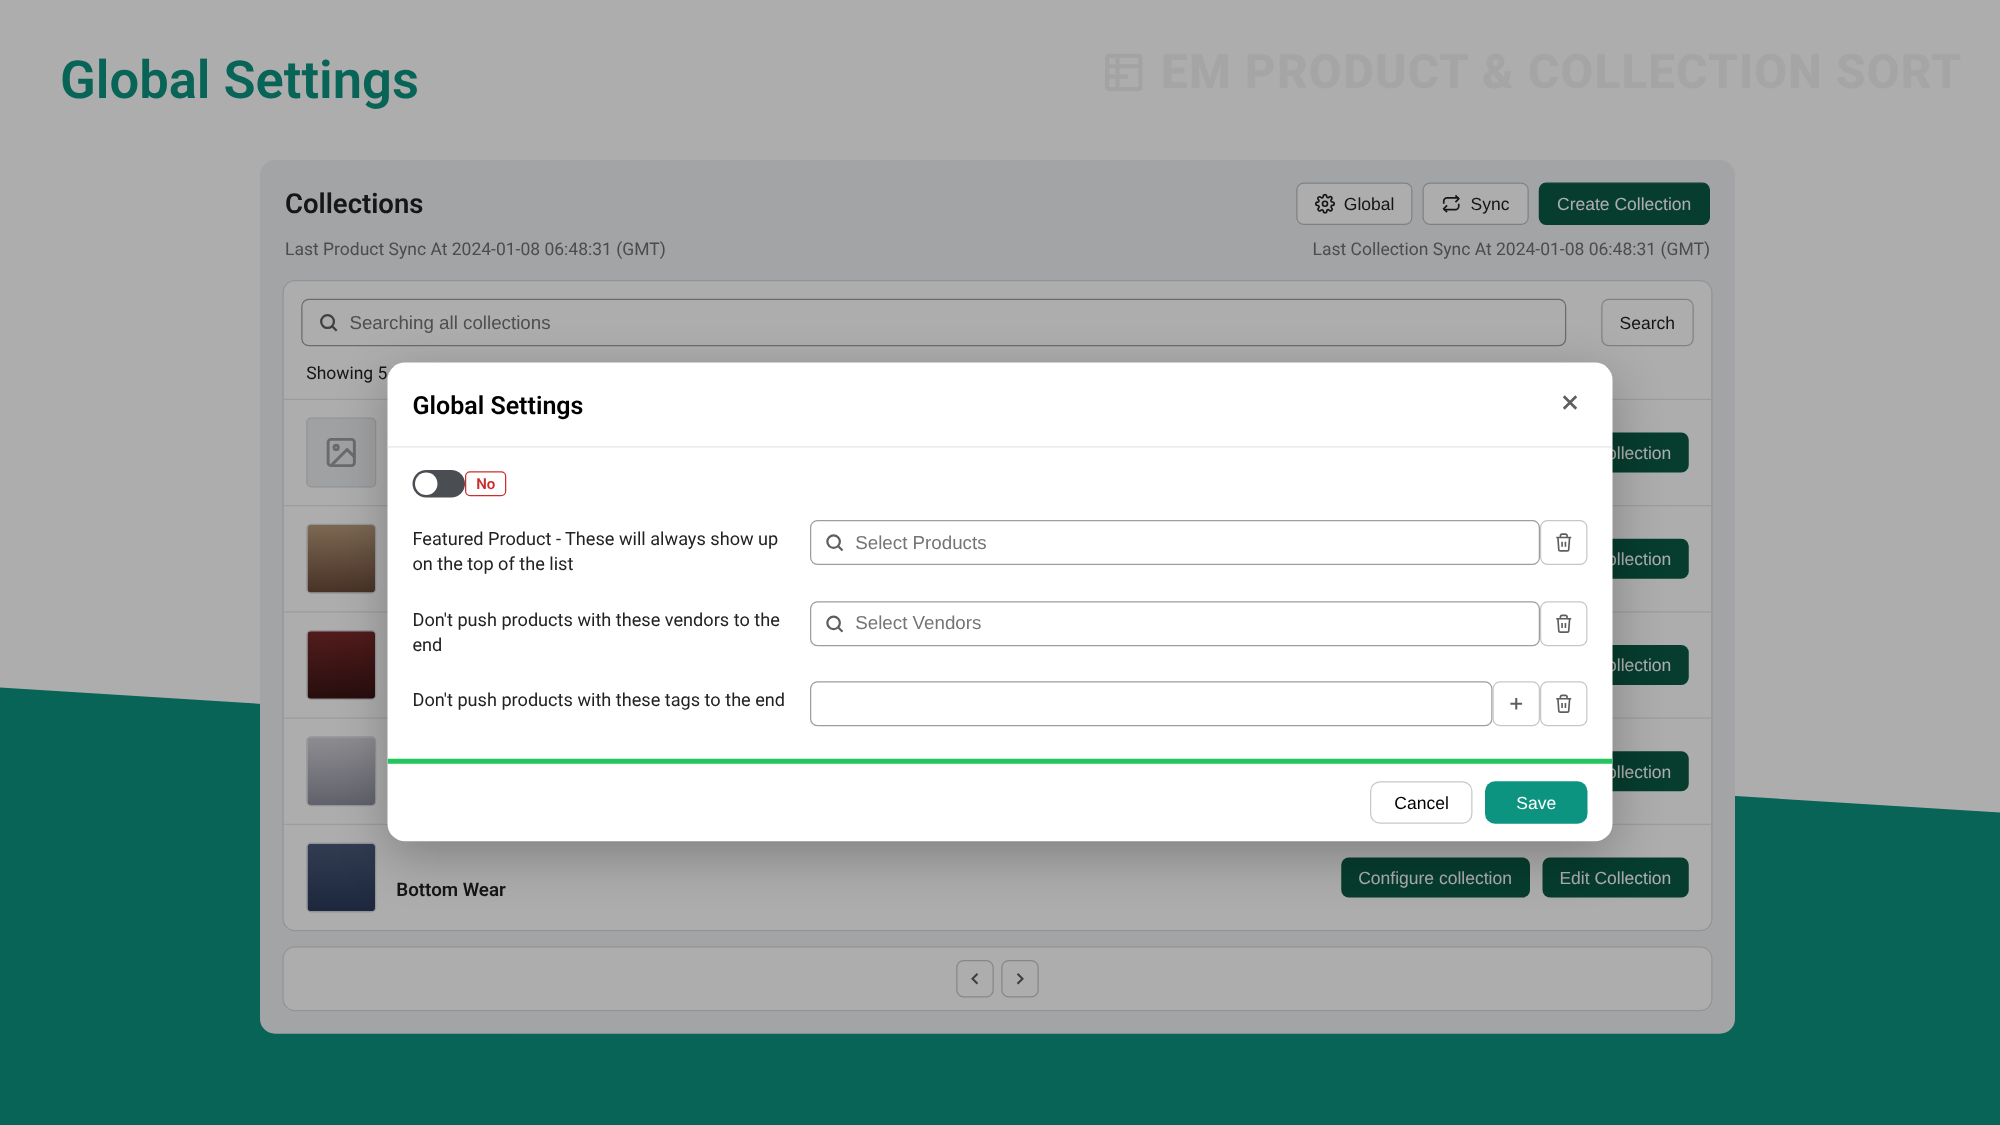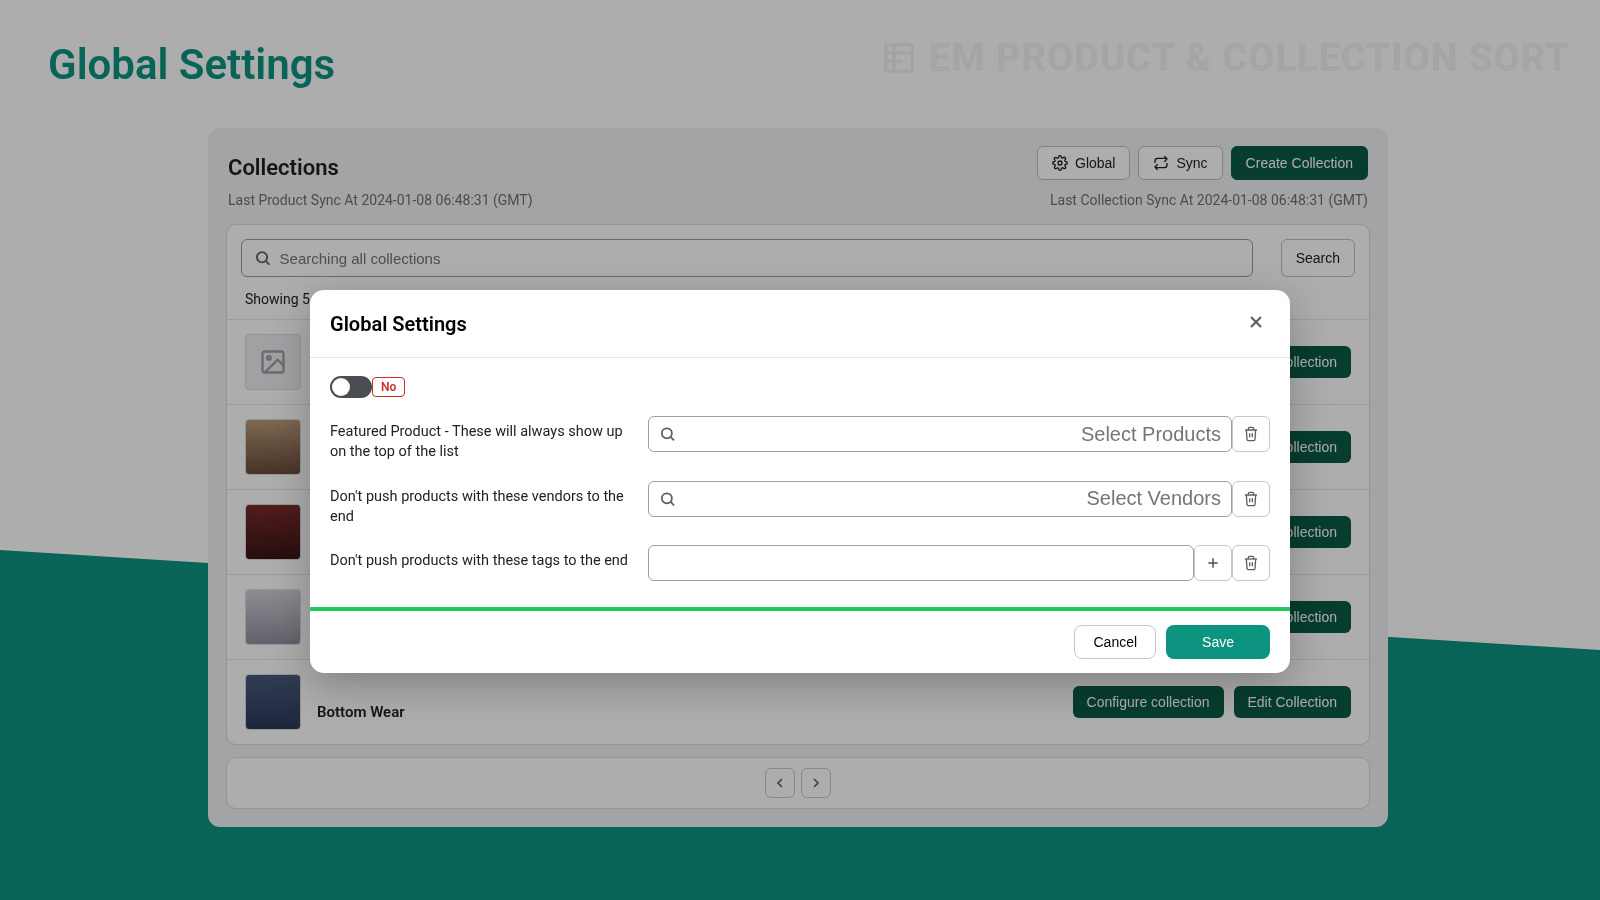--- a/index.html
+++ b/index.html
@@ -53,21 +53,21 @@
     width: 1180px;
     background: #f1f2f3;
     border-radius: 12px;
     padding: 18px;
     z-index: 2;
     color: #202223;
   }
   .card-header {
     display: flex;
     justify-content: space-between;
-    align-items: flex-end;
+    align-items: center;
     padding: 0 2px 6px 2px;
   }
   .card-title { font-size: 22px; font-weight: 600; }
   .btn-row { display: flex; gap: 8px; }
   .btn {
     display: inline-flex;
     align-items: center;
     gap: 7px;
     padding: 8px 14px;
     border-radius: 6px;
@@ -260,23 +260,22 @@
     align-items: center;
     border: 1px solid #9b9ea2;
     border-radius: 6px;
     height: 36px;
     padding: 0 10px;
     background: #fff;
   }
   .select-wrap input {
     border: none;
     outline: none;
-    font-size: 20px;
+    font-size: 15px;
     width: 100%;
-    text-align: right;
   }
   .icon-btn {
     width: 38px;
     height: 36px;
     border: 1px solid #c5c8cb;
     border-radius: 6px;
     background: #fff;
     display: flex;
     align-items: center;
     justify-content: center;
@@ -292,21 +291,21 @@
   }
   .btn-cancel {
     padding: 8px 18px;
     border-radius: 8px;
     border: 1px solid #c5c8cb;
     background: #fff;
     font-size: 14px;
     cursor: pointer;
   }
   .btn-save {
-    padding: 8px 36px;
+    padding: 8px 25px;
     border-radius: 8px;
     border: none;
     background: #0d9481;
     color: #fff;
     font-size: 14px;
     cursor: pointer;
   }
   .svg-icon { width: 16px; height: 16px; }
   .svg-icon-lg { width: 18px; height: 18px; }
 </style>

